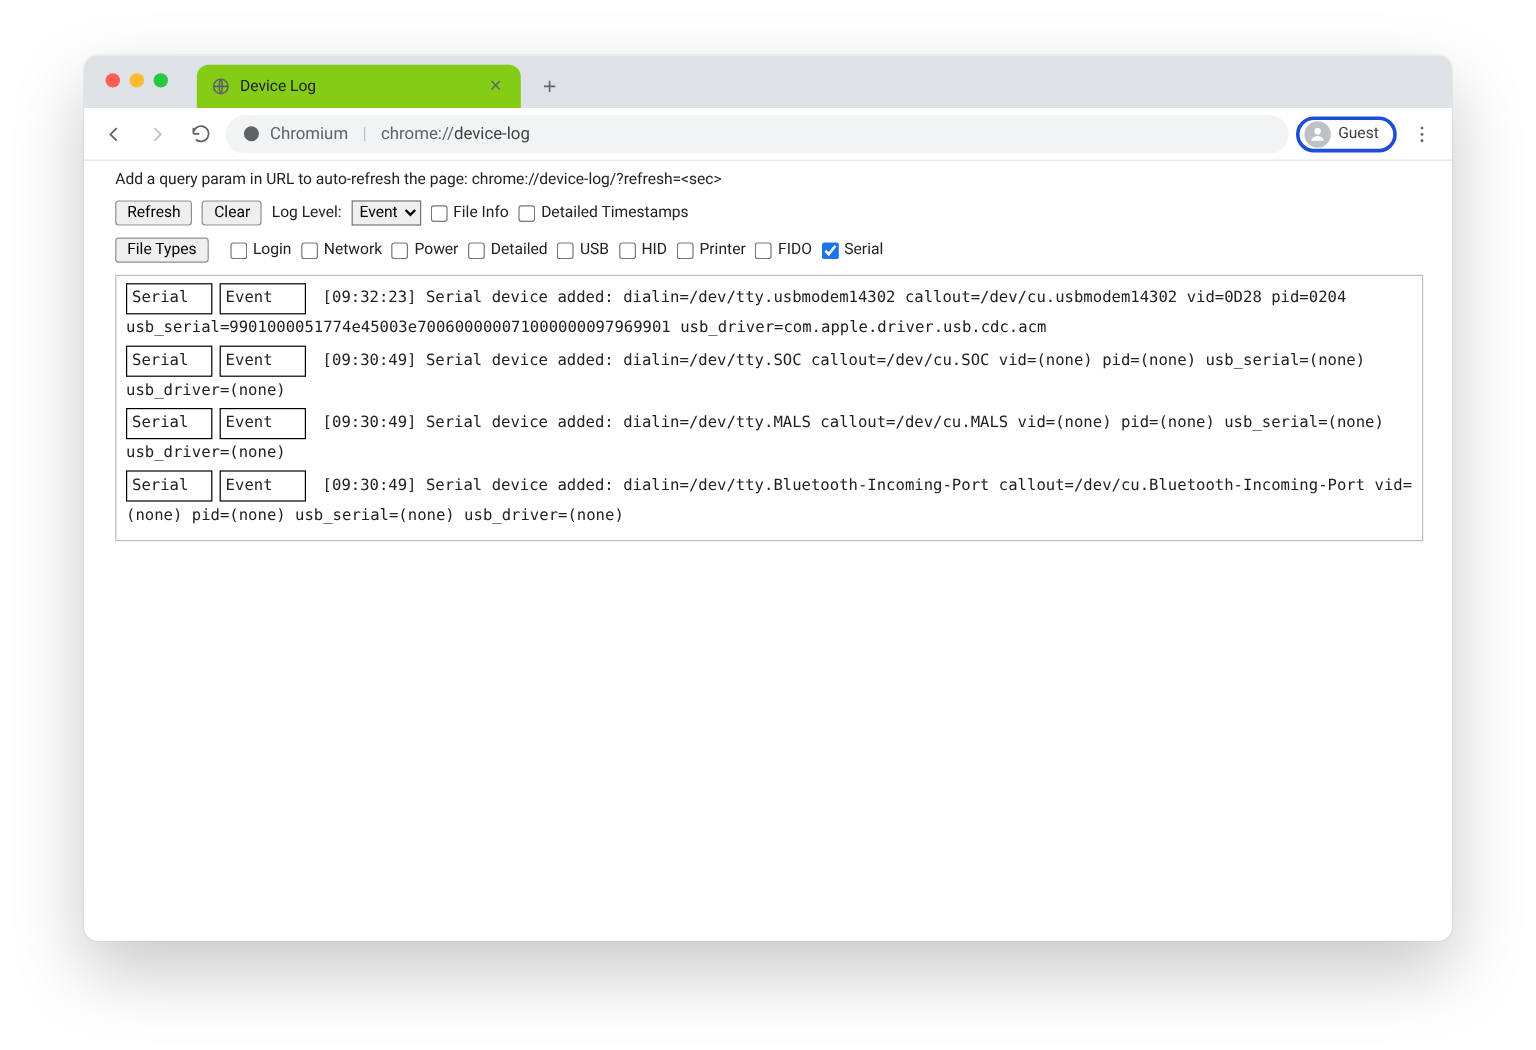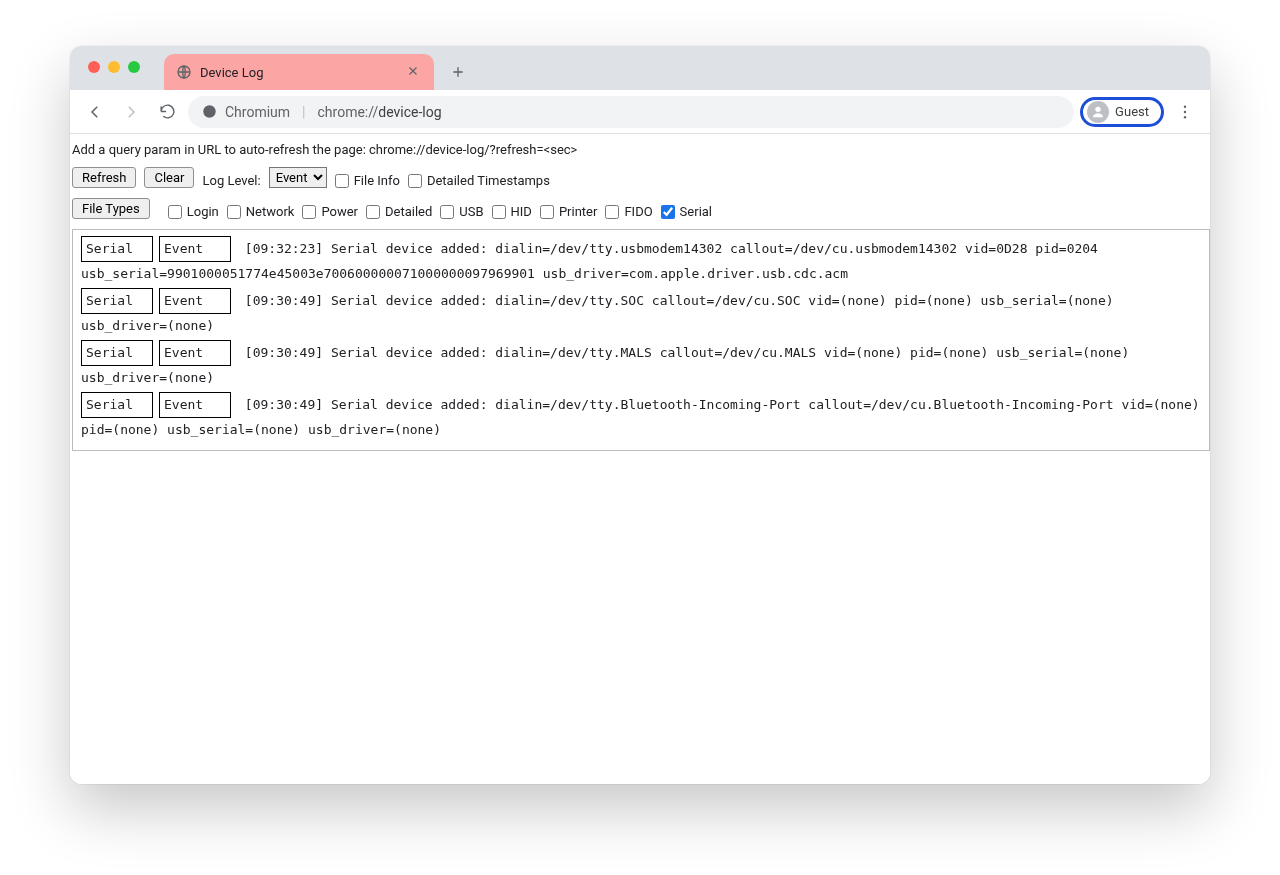--- a/index.html
+++ b/index.html
@@ -40,21 +40,21 @@
     display:flex;gap:8px;position:absolute;left:18px;top:15px;
   }
   .tl{width:12px;height:12px;border-radius:50%;}
   .tl.r{background:#ff5f57}
   .tl.y{background:#febc2e}
   .tl.g{background:#28c840}
   .tab {
     margin-left:80px;
     height:36px;
     min-width:270px;
-    background:#fca5a5;
+    background:#84cc16;
     border-radius:10px 10px 0 0;
     display:flex;
     align-items:center;
     padding:1px 12px;
     gap:8px;
     position:relative;
   }
   .tab .fav{width:16px;height:16px;flex-shrink:0;color:#5f6368}
   .tab .title{flex:1;font-size:13px;color:#202124}
   .tab .close{width:16px;height:16px;color:#5f6368;cursor:pointer}
@@ -80,23 +80,23 @@
   .omnibox .urlhost{color:#5f6368}
   .omnibox .urlpath{color:#404040}
   .guest{
     height:30px;border:3px solid #1d4ed8;border-radius:16px;
     display:flex;align-items:center;padding:0 12px 0 4px;gap:6px;
     font-size:13px;color:#3c4043;cursor:pointer;
   }
   .guest .av{width:22px;height:22px;border-radius:50%;background:#bdc1c6;display:flex;align-items:center;justify-content:center}
   .menu3{width:30px;height:30px;display:flex;align-items:center;justify-content:center;color:#5f6368;cursor:pointer;border-radius:50%}
   
-  .page{flex:1;overflow:auto;padding:6px 0;font-size:13px;background:#fff}
+  .page{flex:1;overflow:auto;padding:6px 24px;font-size:13px;background:#fff}
   .hint{padding:2px 2px 8px 2px;color:#202124}
-  .ctrlrow{display:flex;align-items:flex-end;flex-wrap:wrap;gap:8px;padding:2px}
+  .ctrlrow{display:flex;align-items:center;flex-wrap:wrap;gap:8px;padding:2px}
   .btn{
     font:inherit;font-size:13px;padding:2px 9px;
     background:#efefef;border:1px solid #8f8f8f;border-radius:3px;cursor:pointer;
   }
   label.ck{display:inline-flex;align-items:center;gap:5px;font-size:13px;color:#202124;cursor:pointer}
   input[type=checkbox]{width:14px;height:14px;accent-color:#1a73e8;margin:0}
   select.sel{font:inherit;font-size:13px;border:1px solid #767676;background:#efefef;padding:1px 2px}
   .logbox{
     margin:8px 0 2px 2px;border:1px solid #bcbcbc;padding:6px 8px;
     font-family:ui-monospace,Menlo,Consolas,monospace;font-size:13px;line-height:1.85;

